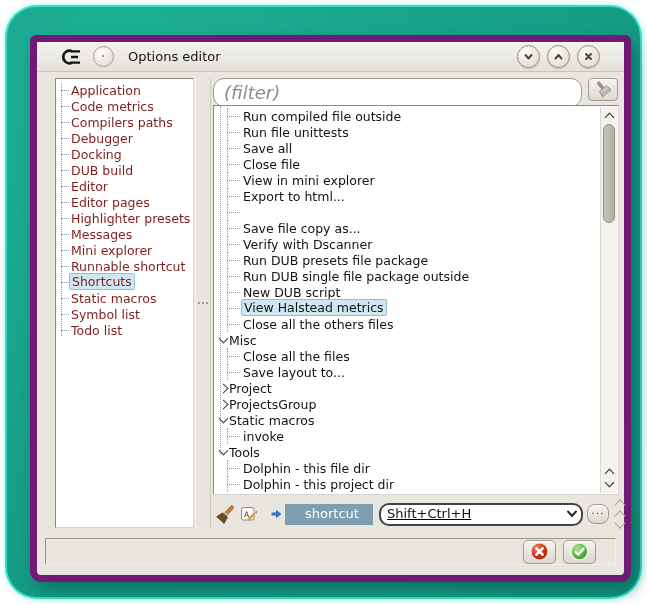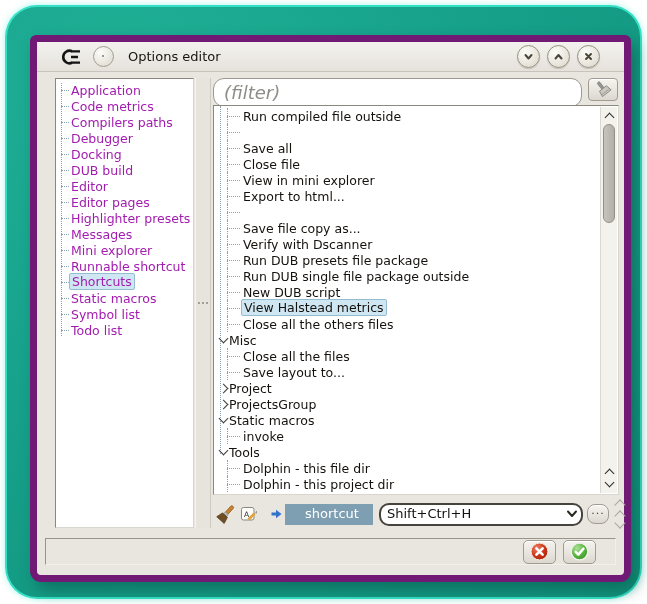--- a/index.html
+++ b/index.html
@@ -51,21 +51,21 @@
   
   .sunken{
     background:#ffffff;
     border:1px solid;border-color:#8b887e #d9d6cf #d9d6cf #8b887e;
     box-sizing:border-box;
   }
   
   .sidebar{position:absolute;left:18px;top:36px;width:139px;height:450px;overflow:hidden;}
   #side-rows{position:relative;padding-top:3px;}
   #side-rootline{position:absolute;left:5px;top:4px;height:253px;border-left:1px dotted #87a2af;}
-  .srow{display:flex;align-items:center;height:16px;font-size:12.5px;color:#a21caf;position:relative;white-space:nowrap;}
+  .srow{display:flex;align-items:center;height:16px;font-size:12.5px;color:#7f1d1d;position:relative;white-space:nowrap;}
   .srow .stub{position:relative;width:10px;height:16px;margin-left:5px;flex:0 0 auto;}
   .stub::after{content:'';position:absolute;left:0;right:2px;top:50%;border-top:1px dotted #87a2af;}
   .sel-label{background:#cfe7f2;border:1px solid #95bcd1;border-radius:2px;padding:0 2px;margin:-1px 0 0 -2px;}
   
   .splitter{
     position:absolute;left:158px;top:36px;width:14px;height:450px;
     background:#e7e4de;border-left:1px solid #f5f3ef;border-right:1px solid #cecbc3;
   }
   .grip{position:absolute;top:50%;left:50%;transform:translate(-50%,-50%);display:flex;gap:2px;}
   .grip i{width:2px;height:2px;background:#8a8780;border-radius:50%;display:block;}
@@ -112,21 +112,21 @@
   .icon-btn{width:24px;height:26px;display:flex;align-items:center;justify-content:center;flex:0 0 auto;}
   .prop-arrow{width:14px;display:flex;justify-content:center;margin:0 2px 0 8px;flex:0 0 auto;}
   .prop-label{
     height:20px;width:64px;flex:0 0 auto;
     background:#7e9eb2;color:#fff;font-size:13px;
     display:flex;align-items:center;padding:0 4px 1px 20px;
   }
   .combo{
     position:relative;width:204px;height:23px;margin-left:6px;flex:0 0 auto;
     border:2px solid #45433c;border-radius:10px;background:#fff;
-    display:flex;align-items:center;box-sizing:border-box;
+    display:flex;align-items:center;box-sizing:border-box;text-decoration:underline;
   }
   .combo input{border:none;outline:none;flex:1;min-width:0;font-size:13px;font-family:inherit;color:#111;padding:0 2px 1px 6px;background:transparent;}
   .combo .dd{width:18px;height:100%;display:flex;align-items:center;justify-content:center;}
   .more-btn{width:22px;height:20px;margin-left:4px;border-radius:8px;font-size:11px;color:#454239;letter-spacing:1px;line-height:8px;padding-bottom:6px;flex:0 0 auto;}
   .spin-stack{display:flex;flex-direction:column;align-items:center;margin-left:7px;gap:3px;}
   .gchev{display:inline-block;width:7px;height:7px;border-right:1.6px solid #aba79e;border-bottom:1.6px solid #aba79e;}
   .gchev.up{transform:rotate(-135deg);}
   .gchev.dn{transform:rotate(45deg);margin-top:-4px;}
   
   .statusbar{
@@ -265,20 +265,21 @@
     <div class="tree sunken">
       <div class="tree-inner">
         <div id="tree-rows">
           <div id="tree-rootline"></div>
         <div class="trow lv2">
               <span class="stub2"></span>
               <span>Run compiled file outside</span>
             </div>
             <div class="trow lv2">
               <span class="stub2"></span>
+              <span>Run file unittests</span>
             </div>
             <div class="trow lv2">
               <span class="stub2"></span>
               <span>Save all</span>
             </div>
             <div class="trow lv2">
               <span class="stub2"></span>
               <span>Close file</span>
             </div>
             <div class="trow lv2">

